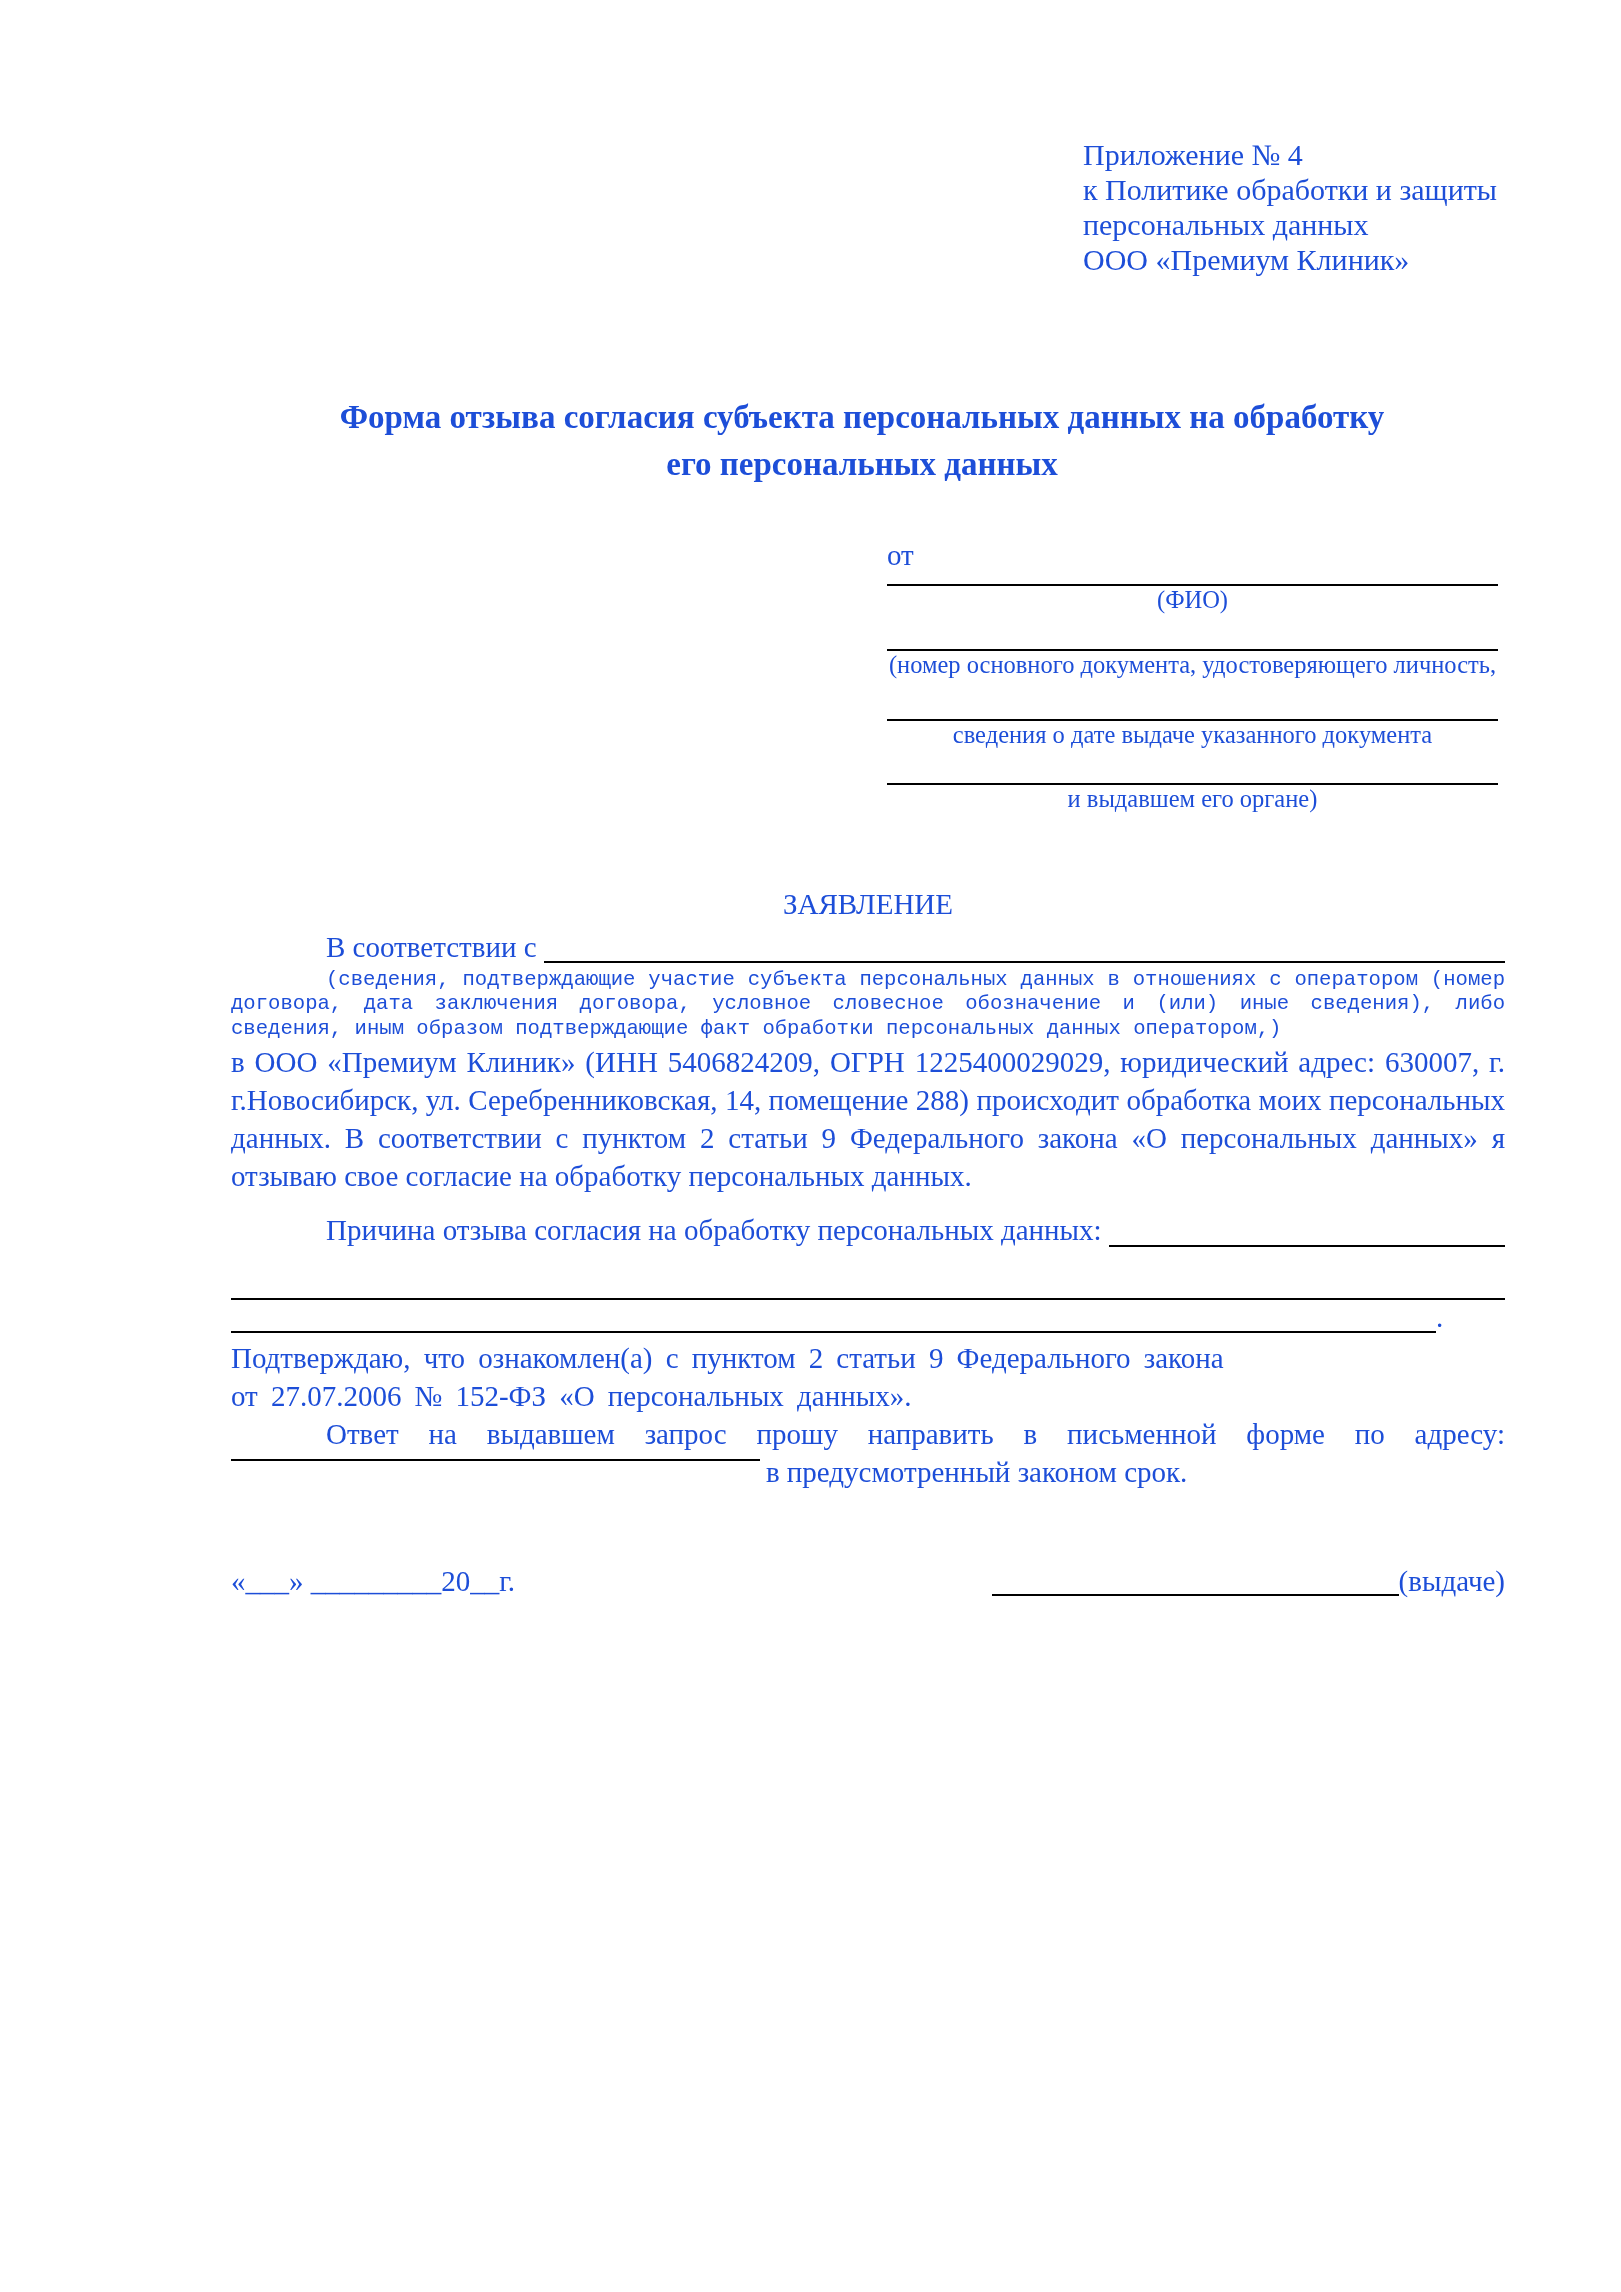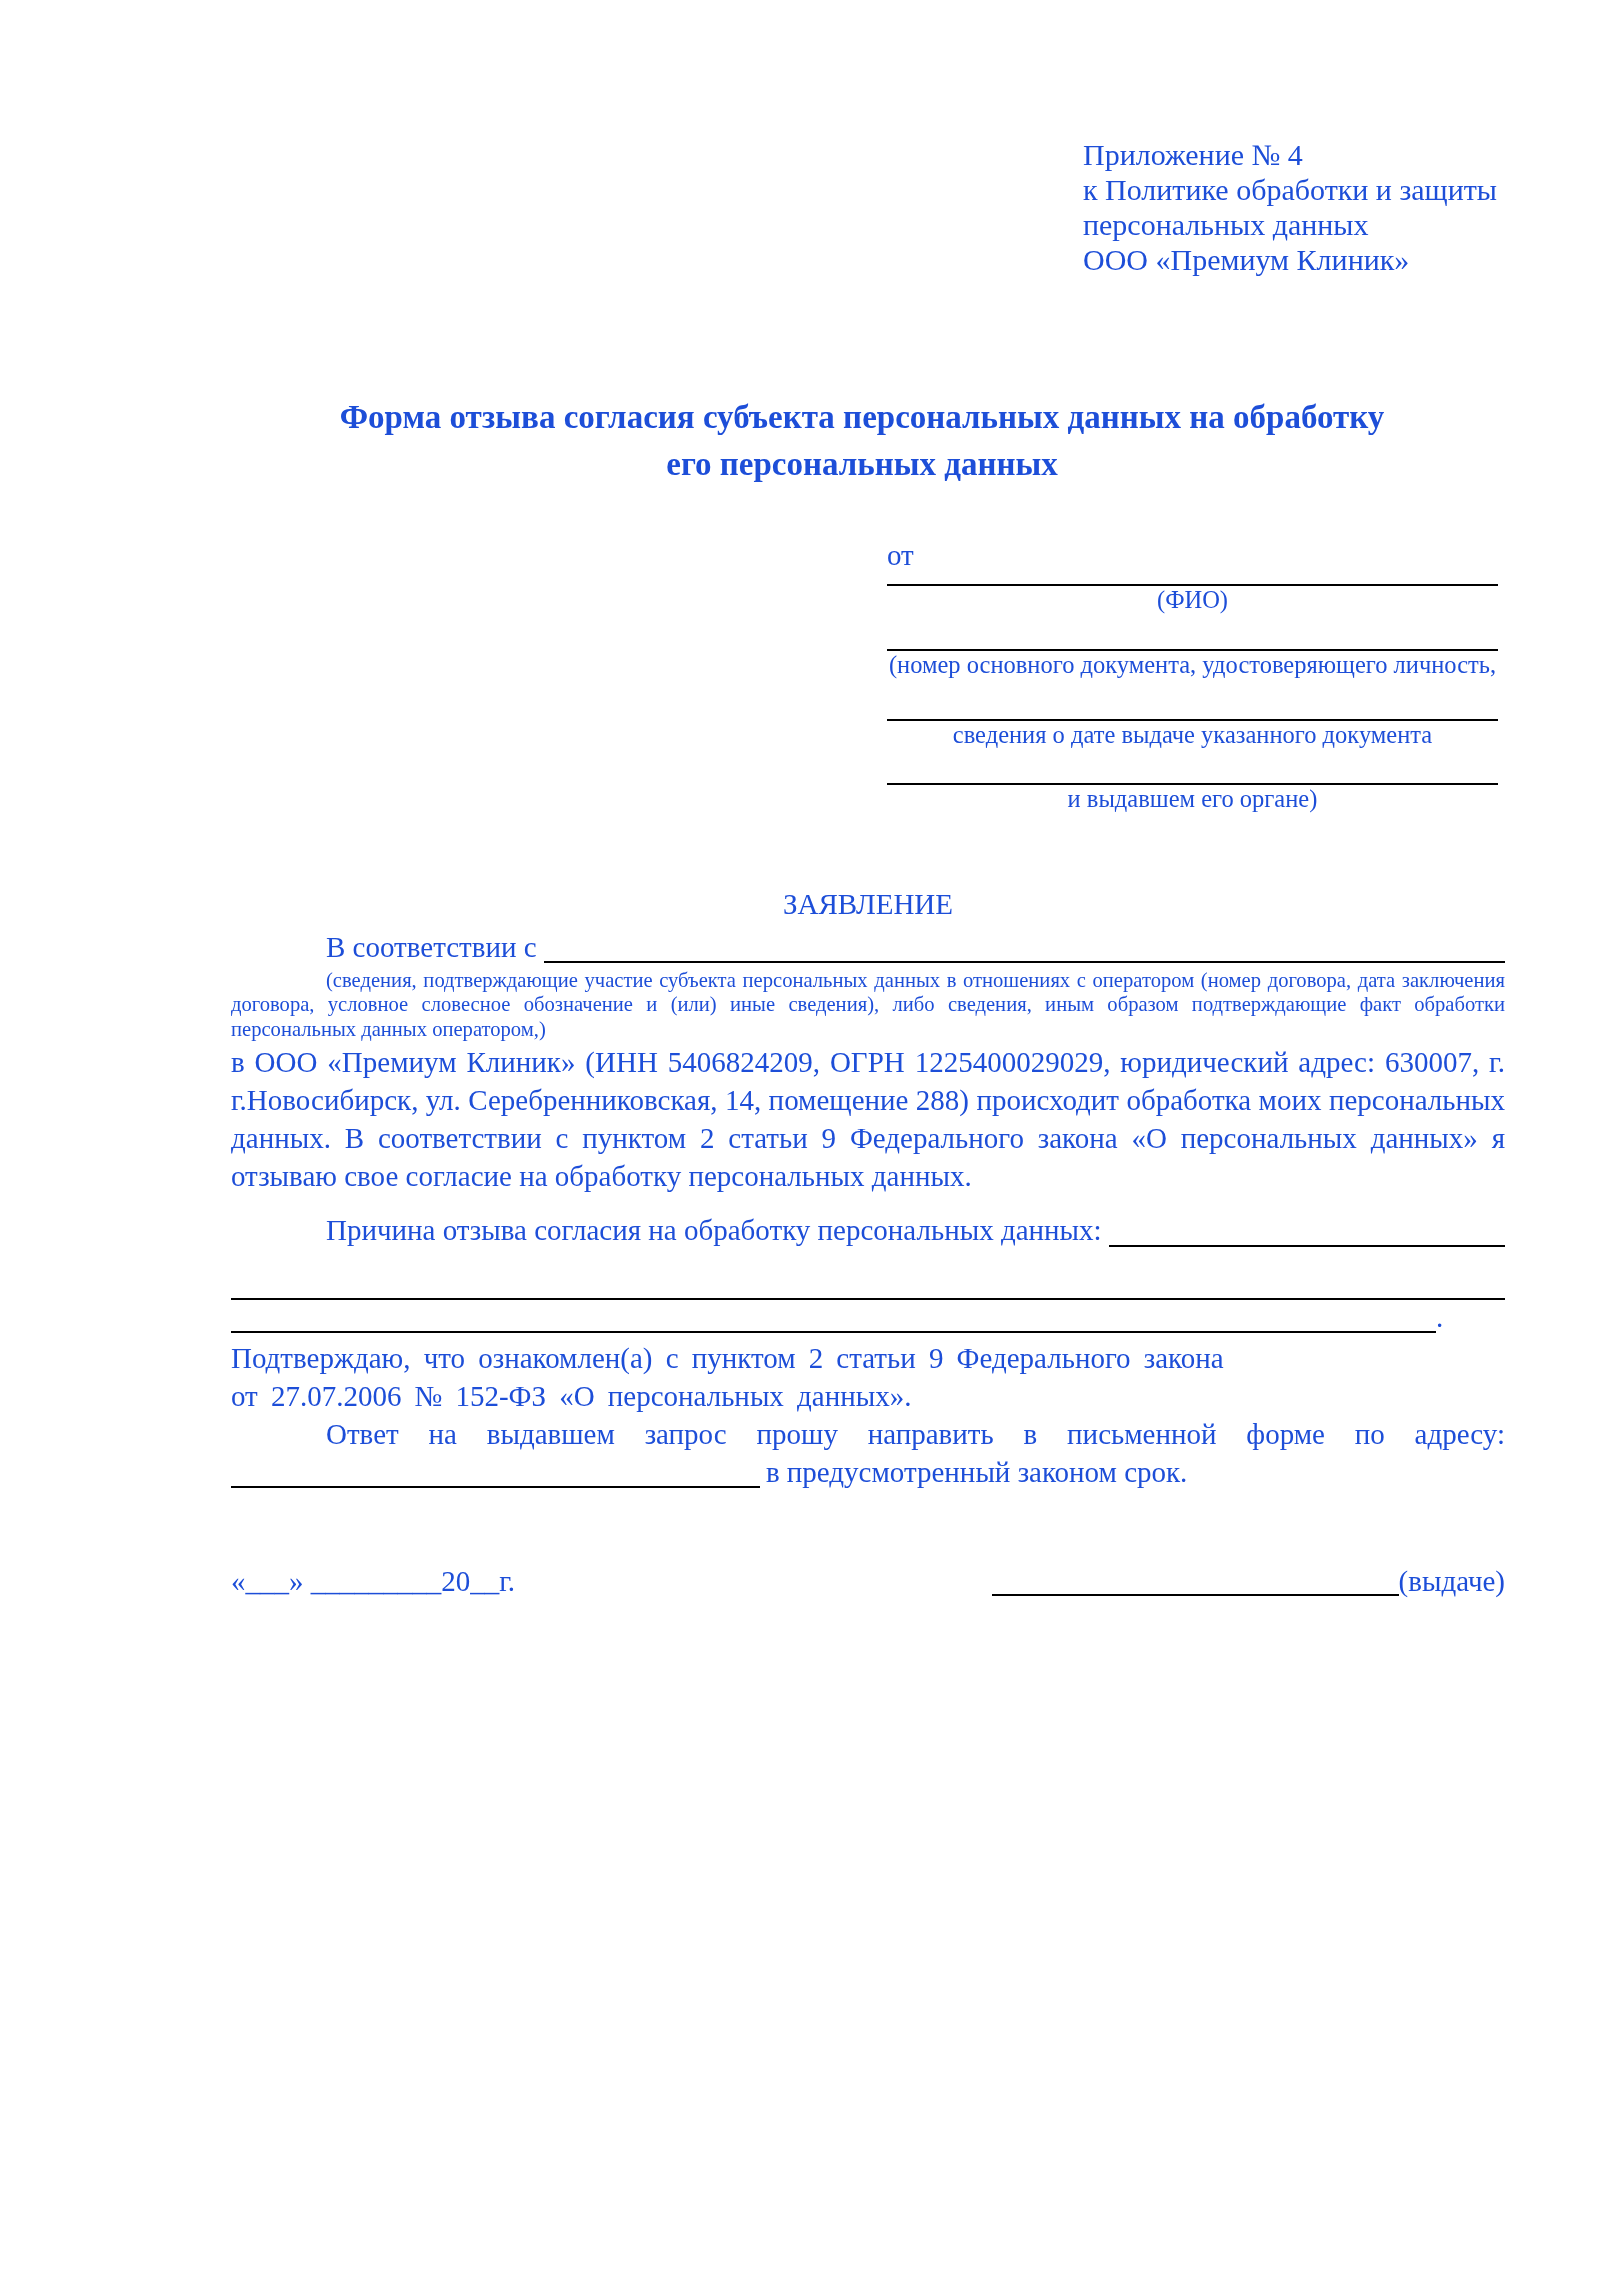--- a/index.html
+++ b/index.html
@@ -25,31 +25,31 @@
   .blank.b2 { margin-top:36px; }
   .blank.b3 { margin-top:40px; }
   .blank.b4 { margin-top:35px; }
   .caption { font-size:24.5px; line-height:27.4px; text-align:center; }
 
   .main { position:absolute; left:231px; top:885px; width:1274px; font-size:29px; line-height:38px; }
   .heading { text-align:center; }
   .accord { display:flex; align-items:flex-end; margin-top:4.9px; padding-left:95px; }
   .accord .label { white-space:nowrap; }
   .fill { flex:1; height:5.9px; border-bottom:2.9px solid #000; margin-bottom:2.9px; margin-left:7.8px; }
-  .footnote { font-size:20.6px; line-height:24.5px; text-align:justify; text-indent:95px; margin-top:2px; }
+  .footnote { font-size:20.6px; line-height:24.5px; text-align:justify; text-indent:95px; margin-top:2px;font-family:Liberation Mono, monospace; }
   .body-par { text-align:justify; margin-top:2px; }
   .reason { display:flex; align-items:flex-end; }
   .reason .label { white-space:nowrap; padding-left:95px;margin-top:16px; }
   .rule1 { height:49px; border-bottom:2.9px solid #000; }
   .rule2-row { display:flex; align-items:flex-end; }
   .rule2 { width:1205px; height:31px; border-bottom:2.9px solid #000; }
   .rule2-row .period { line-height:31px; }
   .confirm { margin-top:5.9px; white-space:pre-line; text-align:justify; word-spacing:5.9px; }
   .reply { text-align:justify; text-align-last:justify; text-indent:95px; }
-  .reply2 { display:flex; align-items:flex-end;font-family:Liberation Serif, serif; }
+  .reply2 { display:flex; align-items:flex-start;font-family:Liberation Serif, serif; }
   .reply2 .fill2 { width:529px; height:5.9px; border-bottom:2.9px solid #000; margin-bottom:2.9px; }
   .reply2 .tail { margin-left:5.9px; }
   .bottom { display:flex; justify-content:space-between; align-items:flex-end; margin-top:71px; }
   .sig-group { display:flex; align-items:flex-end; }
   .sig-line { width:407px; height:5.9px; border-bottom:2.9px solid #000; margin-bottom:3.9px; }
 </style>
 </head>
 <body>
 
 <div class="page">

